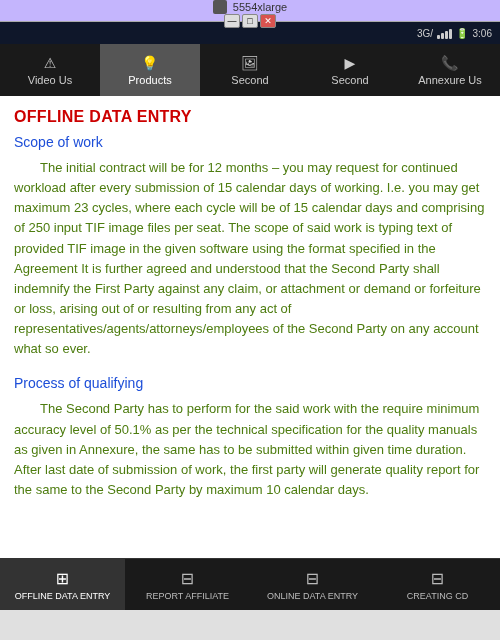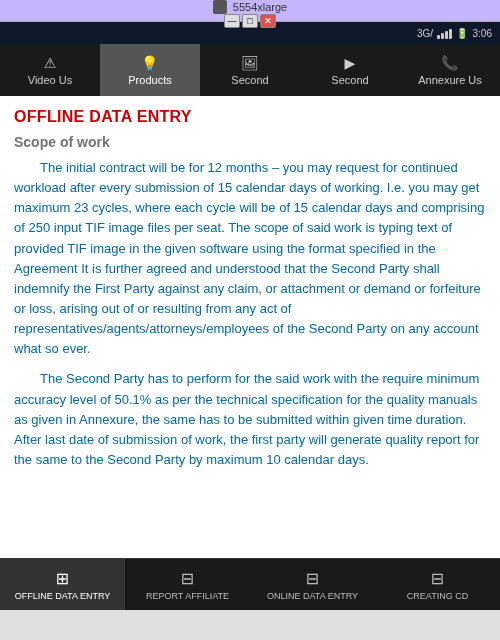--- a/index.html
+++ b/index.html
@@ -122,31 +122,31 @@
       padding: 12px 14px;
     }
     .page-title {
       color: #cc0000;
       font-size: 16px;
       font-weight: bold;
       margin-bottom: 8px;
       letter-spacing: 0.3px;
     }
     .section-title {
-      color: #737373;
+      color: #1d4ed8;
       font-size: 14px;
-      font-weight: bold;
+      font-weight: normal;
       margin-bottom: 8px;
     }
     .section-title.process {
       margin-top: 16px;
     }
     .body-text {
       font-size: 13px;
-      color: #0369a1;
+      color: #4d7c0f;
       line-height: 1.55;
       text-align: left;
     }
     .body-text p {
       margin-bottom: 10px;
       text-indent: 2em;
     }
 
     
     .bottom-bar {
@@ -243,20 +243,21 @@
 </nav>
 
 <div class="content-area">
   <h1 class="page-title">OFFLINE DATA ENTRY</h1>
 
   <h2 class="section-title">Scope of work</h2>
   <div class="body-text">
     <p>The initial contract will be for 12 months – you may request for continued workload after every submission of 15 calendar days of working. I.e. you may get maximum 23 cycles, where each cycle will be of 15 calendar days and comprising of 250 input TIF image files per seat. The scope of said work is typing text of provided TIF image in the given software using the format specified in the Agreement It is further agreed and understood that the Second Party shall indemnify the First Party against any claim, or attachment or demand or forfeiture or loss, arising out of or resulting from any act of representatives/agents/attorneys/employees of the Second Party on any account what so ever.</p>
   </div>
 
+  <h2 class="section-title process">Process of qualifying</h2>
   <div class="body-text">
     <p>The Second Party has to perform for the said work with the require minimum accuracy level of 50.1% as per the technical specification for the quality manuals as given in Annexure, the same has to be submitted within given time duration. After last date of submission of work, the first party will generate quality report for the same to the Second Party by maximum 10 calendar days.</p>
   </div>
 </div>
 
 <div class="bottom-bar">
   <div class="bottom-item active">
     <span class="bottom-icon">⊞</span>
     <span>OFFLINE DATA ENTRY</span>
   </div>

